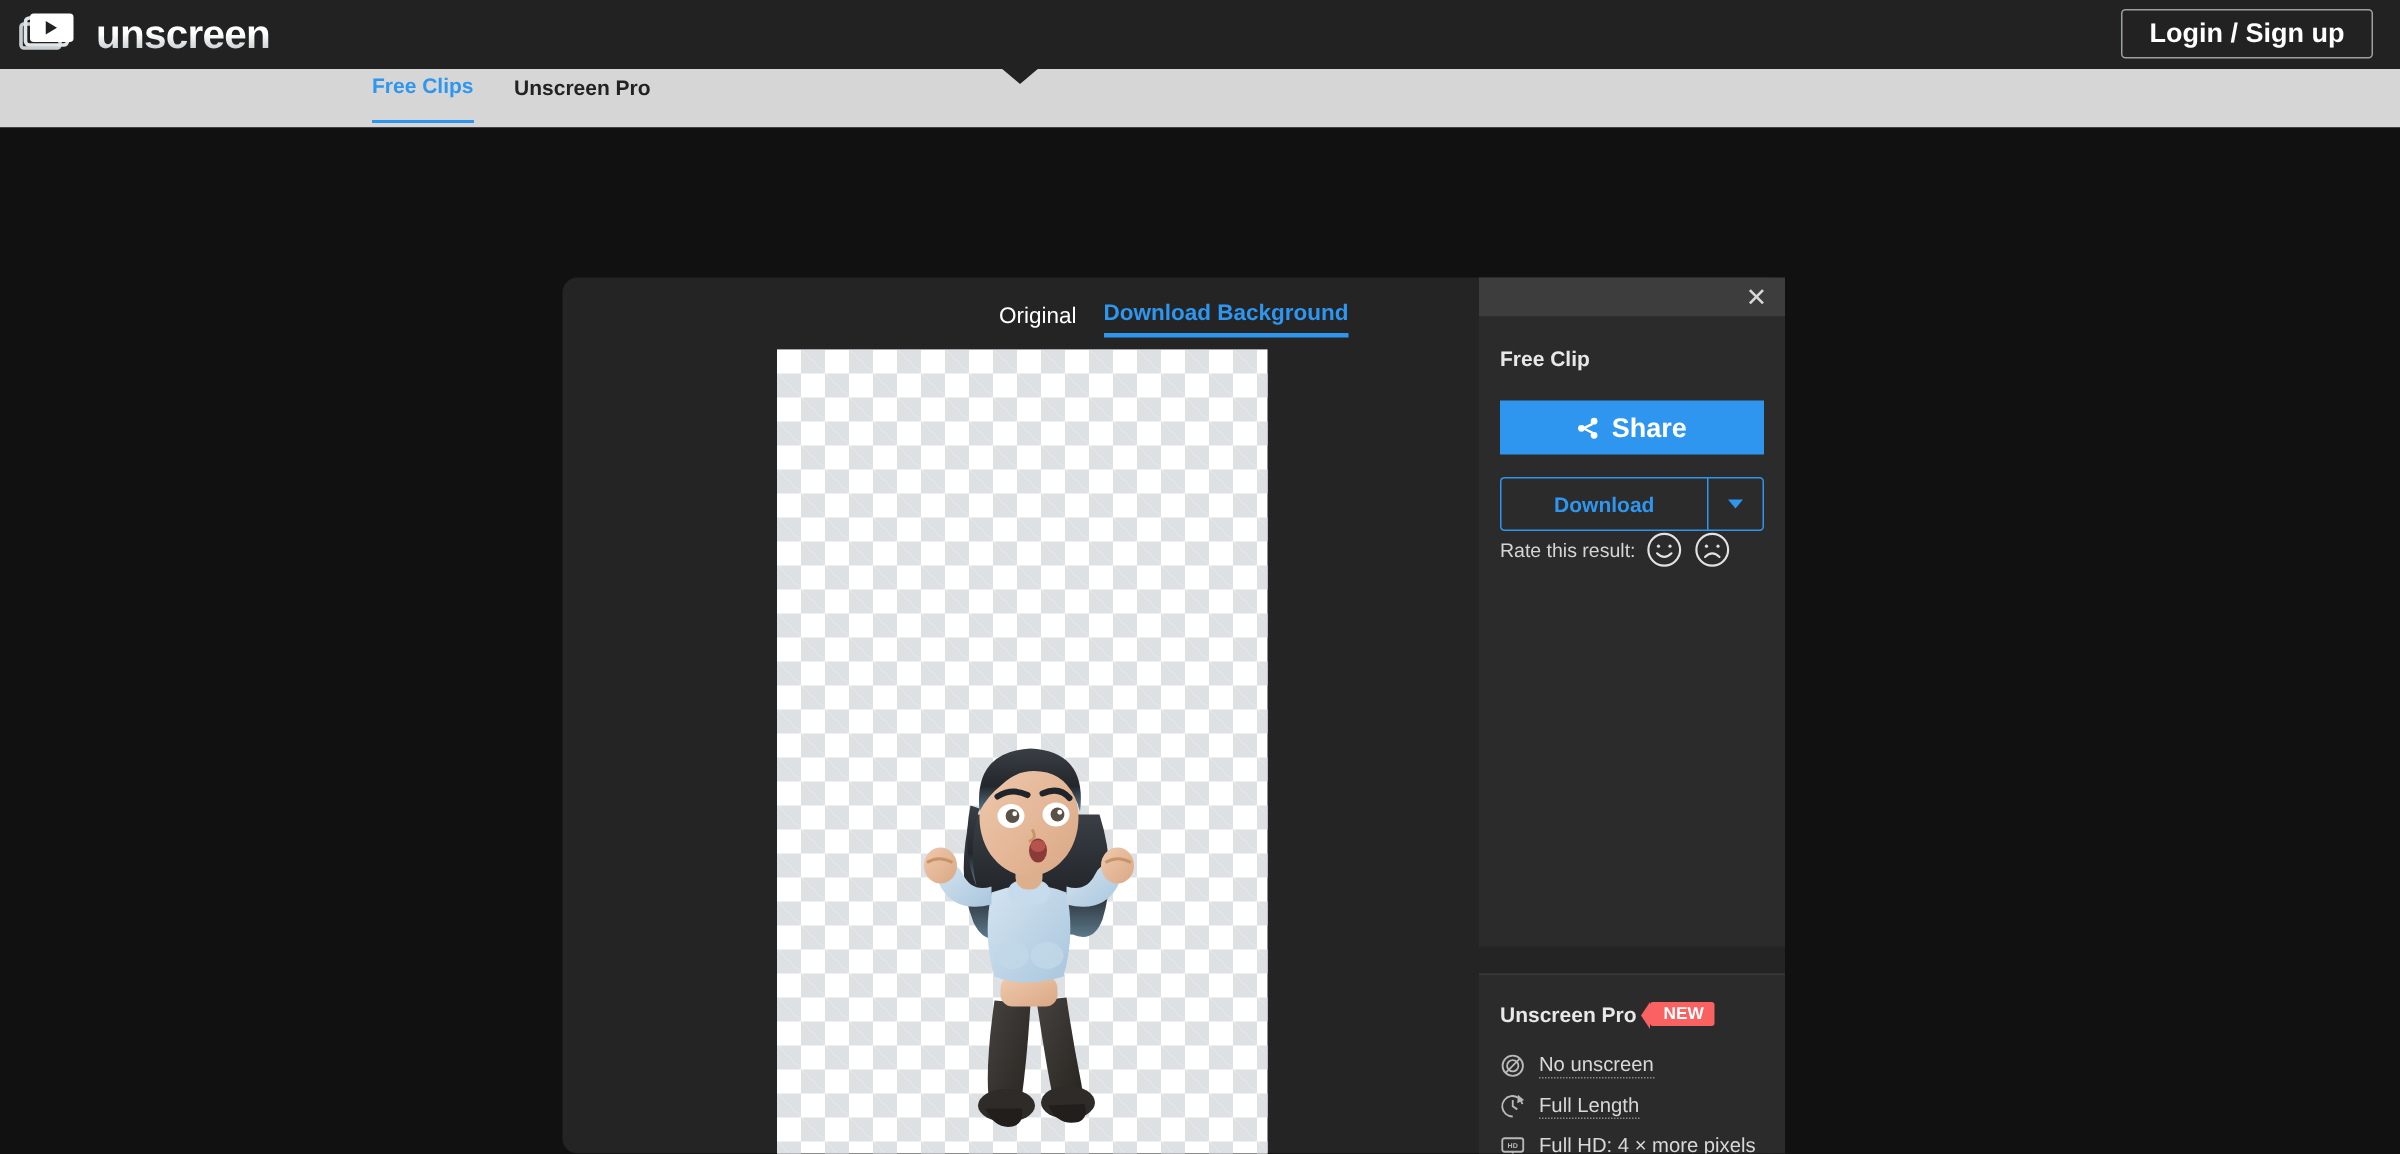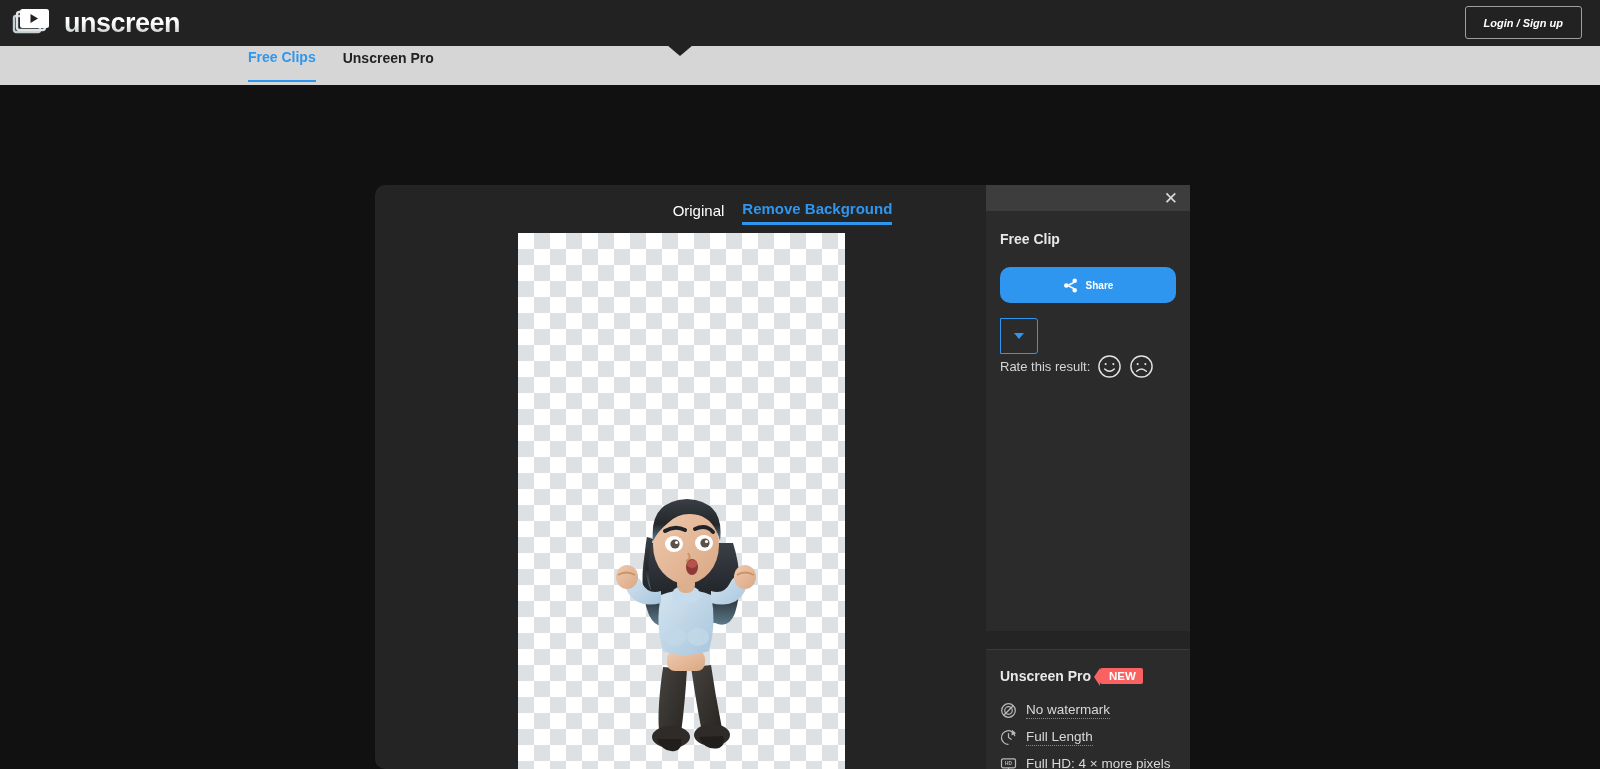--- a/index.html
+++ b/index.html
@@ -29,24 +29,23 @@
   .mainlinks a {
     color: #ffffff; text-decoration: none;
     font-size: 14.5px; font-weight: bold;
     padding: 0 32px; white-space: nowrap;
   }
   .login-btn {
     position: absolute; right: 18px; top: 6px;
     height: 33px; padding: 0 18px;
     border: 1px solid #9aa0a4; border-radius: 3px;
     background: transparent; color: #ffffff;
-    font-size: 11px; font-weight: bold;
+    font-size: 18px; font-weight: bold;
     display: flex; align-items: center; cursor: pointer;
     font-family: "Liberation Sans", sans-serif;
-    font-style: italic;
   }
 
   
   .subnav {
     height: 39px; background: #d6d6d6;
     display: flex; align-items: center;
     padding-left: 248px; position: relative;
   }
   .subnav .notch {
     position: absolute; left: 667px; top: -1px;
@@ -107,21 +106,21 @@
   }
   .close-x {
     color: #d8d8d8; font-size: 17px; line-height: 1;
     cursor: pointer; font-family: "Liberation Sans", sans-serif;
   }
   .panel-body { background: #2b2b2b; padding: 20px 14px 14px; height: 420px; }
   .panel-title { color: #e8e8e8; font-size: 14px; font-weight: bold; margin-bottom: 20px; }
 
   .share-btn {
     width: 176px; height: 36px; background: #2f96f0; border: none;
-    border-radius: 10px; color: #ffffff; font-size: 10px; font-weight: bold;
+    border-radius: 0; color: #ffffff; font-size: 18px; font-weight: bold;
     display: flex; align-items: center; justify-content: center; gap: 8px;
     cursor: pointer; font-family: "Liberation Sans", sans-serif;
   }
   .dl-row { display: flex; margin-top: 15px; width: 176px; height: 36px; }
   .dl-btn {
     flex: 1; border: 1px solid #2f96f0; border-right: none;
     border-radius: 3px 0 0 3px; background: transparent;
     color: #2f96f0; font-size: 14px; font-weight: bold;
     cursor: pointer; font-family: "Liberation Sans", sans-serif;
   }
@@ -188,21 +187,21 @@
   <a href="#" class="active">Free Clips</a>
   <a href="#" class="idle">Unscreen Pro</a>
 </div>
 
 <div class="stage">
 
   <div class="editor-card">
 
     <div class="view-tabs">
       <span class="tab idle">Original</span>
-      <span class="tab active">Remove Background</span>
+      <span class="tab active">Download Background</span>
     </div>
 
     <div class="video-frame">
 
       <div class="character">
         <svg width="190" height="270" viewBox="0 0 190 270">
           <defs>
             <linearGradient id="skin" x1="0" y1="0" x2="1" y2="1">
               <stop offset="0%" stop-color="#f0c9ae"></stop>
                 <stop offset="100%" stop-color="#d9a884"></stop>
@@ -290,20 +289,21 @@
             <circle cx="12.5" cy="3" r="2.4"></circle>
               <circle cx="12.5" cy="13" r="2.4"></circle>
               <circle cx="3.5" cy="8" r="2.4"></circle>
             <path d="M5.3 7L11 4.1l.8 1.5L6 8.5zM6 7.6l5.8 2.9-.8 1.5L5.3 9z"></path>
           </svg>
         </span>
         <span>Share</span>
       </button>
 
       <div class="dl-row">
+        <button class="dl-btn">Download</button>
         <div class="dl-caret">
           <span class="caret-tri"></span>
         </div>
       </div>
 
       <div class="rate-row">
         <span class="rate-label">Rate this result:</span>
         <span>
           <svg width="25" height="25" viewBox="0 0 26 26" fill="none" stroke="#e2e2e2" stroke-width="1.5">
             <circle cx="13" cy="13" r="11"></circle>
@@ -330,21 +330,21 @@
       </div>
 
       <div class="feat">
         <span>
           <svg width="17" height="17" viewBox="0 0 18 18" fill="none" stroke="#b9b9b9" stroke-width="1.3">
             <circle cx="9" cy="9" r="7.2"></circle>
               <circle cx="9" cy="9" r="4"></circle>
               <path d="M4 14L14 4"></path>
           </svg>
         </span>
-        <span class="feat-label">No watermark</span>
+        <span class="feat-label">No unscreen</span>
       </div>
 
       <div class="feat">
         <span>
           <svg width="17" height="17" viewBox="0 0 18 18" fill="none" stroke="#b9b9b9" stroke-width="1.3">
             <path d="M15.8 7.5A7.2 7.2 0 1 0 9 16.2"></path>
               <path d="M9 4.6V9l3.2 2.2"></path>
             <path d="M13.2 2.2l2.6 2.2-2.9 1.4z" fill="#b9b9b9"></path>
           </svg>
         </span>

